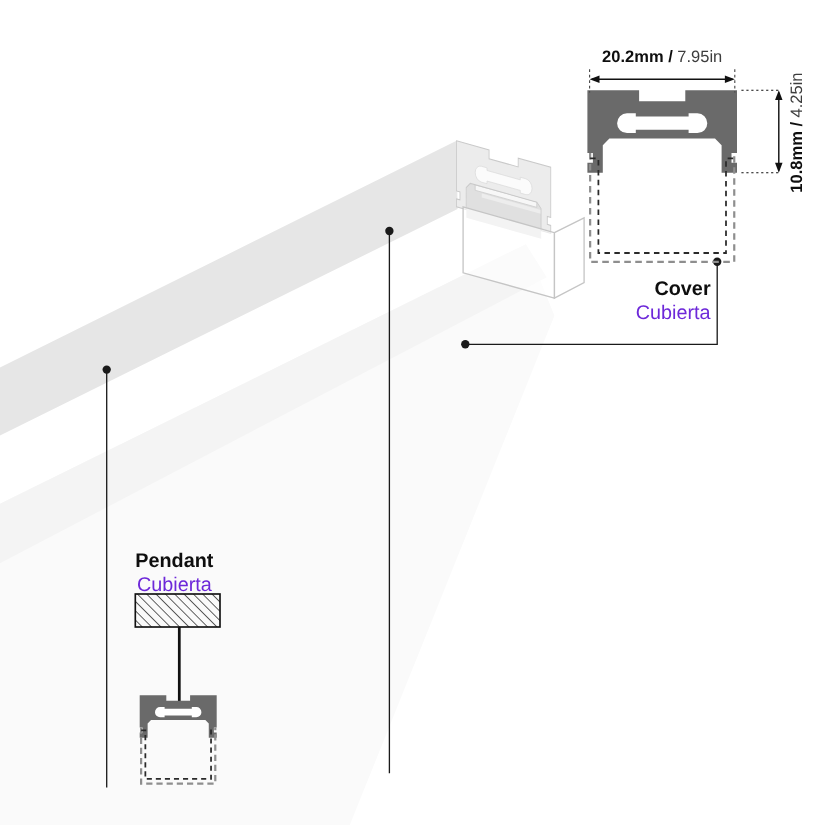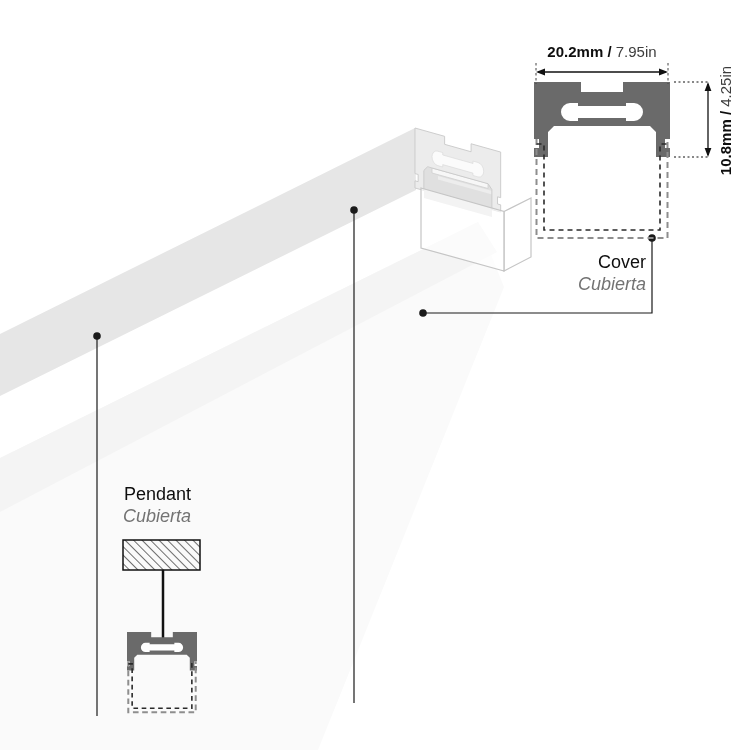--- a/index.html
+++ b/index.html
@@ -1,28 +1,28 @@
 <!DOCTYPE html>
 <html style="--c-profile: #6a6a6a; --c-bar_face: #e6e6e6; --c-cut_face: #ececec; --c-interior: #e0e0e0; --c-beam: #f4f4f4; --c-beam_faint: #fafafa; --c-line: #1a1a1a; --c-edge: #c9c9c9; --c-dash_outer: #8e8e8e; --c-dash_inner: #2a2a2a;"><head>
 <meta charset="utf-8">
 <style>
   html,body{margin:0;padding:0;background:#fff;}
   #stage{position:relative;width:750px;height:750px;background:#fff;overflow:hidden;
          font-family:"Liberation Sans","DejaVu Sans",sans-serif;}
   #stage svg{position:absolute;left:0;top:0;}
   .lbl{position:absolute;font-size:18px;line-height:22px;color:#161616;white-space:nowrap;}
-  .lbl .main{font-weight:normal;color:#0e0e0e;}
-  .lbl .sub{font-weight:normal;color:#737373;font-style:italic;}
+  .lbl .main{font-weight:bold;color:#0e0e0e;}
+  .lbl .sub{font-weight:normal;color:#6d28d9;}
   .dim{position:absolute;font-size:15px;color:#0e0e0e;white-space:nowrap;}
   .dim .mm{font-weight:bold;color:#0e0e0e;}
   .dim .in{font-weight:normal;color:#3d3d3d;}
   #dim-width{left:527px;top:43px;width:150px;text-align:center;}
   #dim-height{left:650px;top:112px;width:150px;text-align:center;transform:rotate(-90deg);}
   #cover-label{left:540px;top:251px;width:106px;text-align:right;}
-  #pendant-label{left:123px;top:483px;text-align:right;}
+  #pendant-label{left:123px;top:498px;text-align:center;}
   #aluminum-label{left:368px;top:659px;text-align:left;}
 </style>
 </head>
 <body>
 
 <div id="stage">
 
   <svg width="750" height="750" viewBox="0 0 750 750">
     <defs>
 

